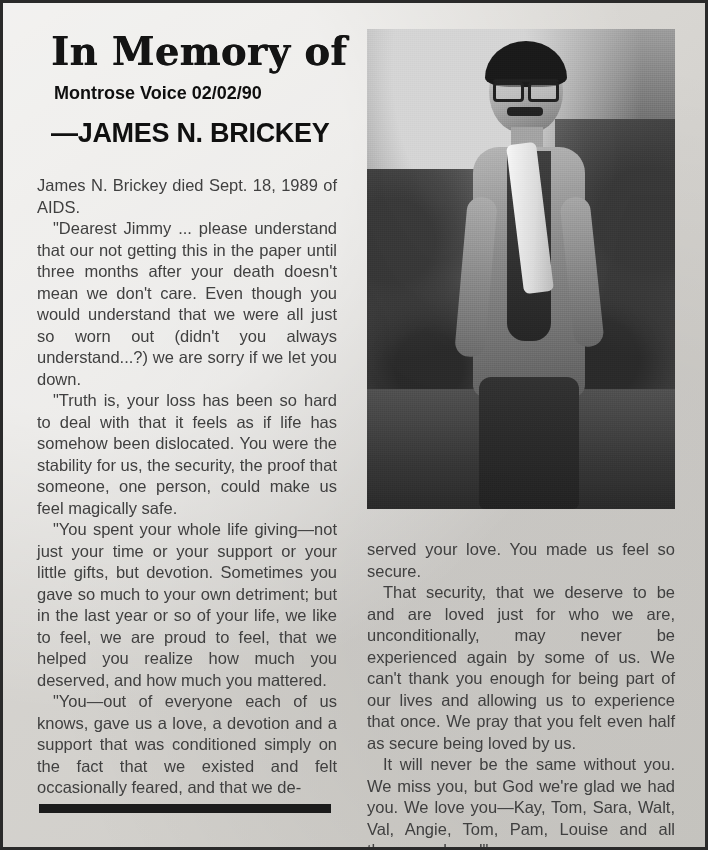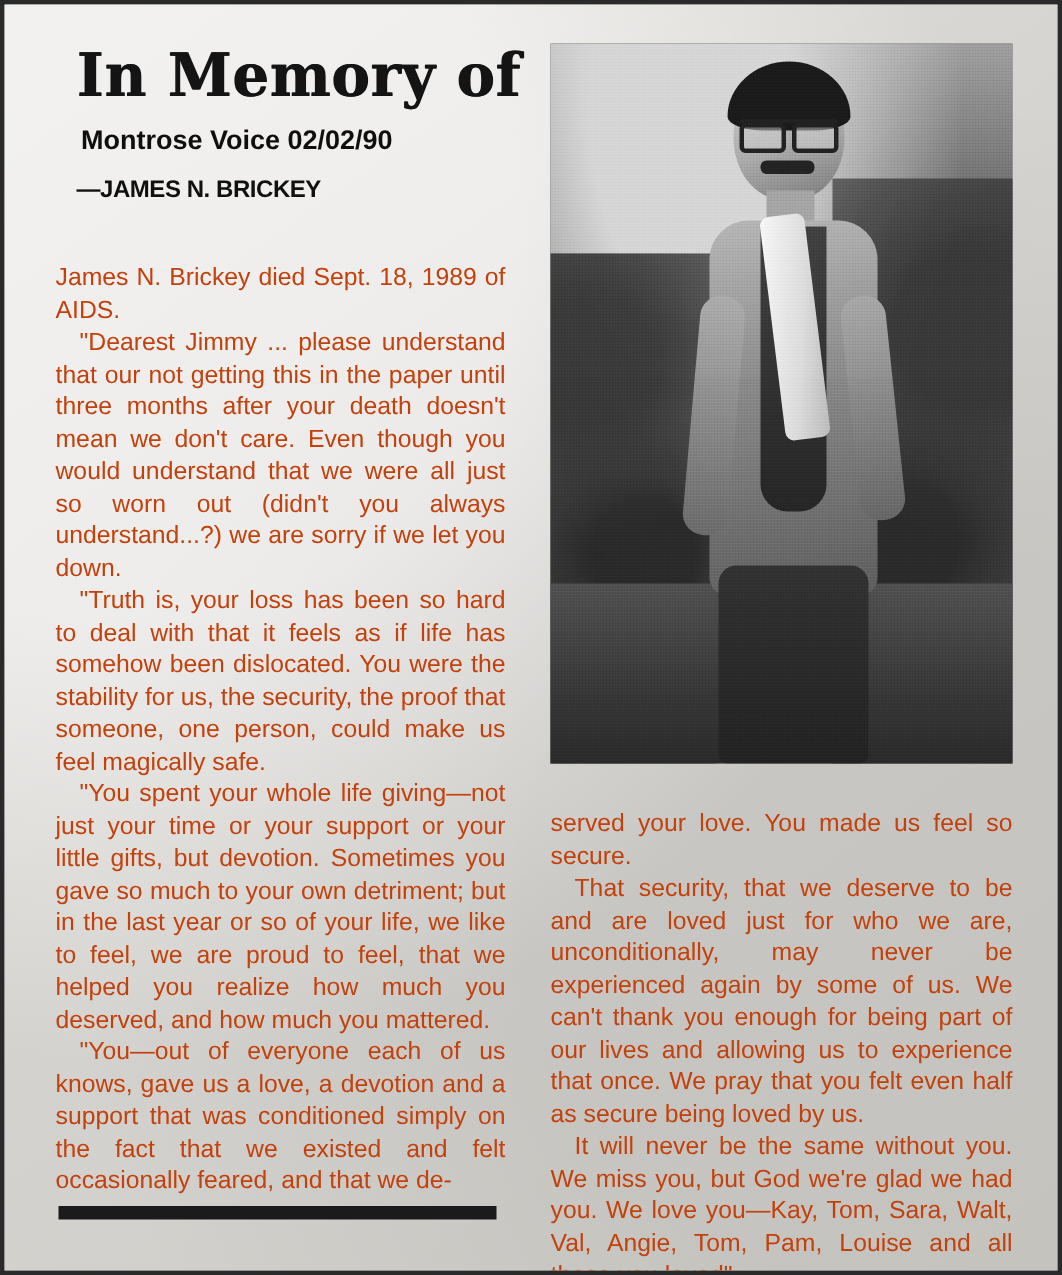--- a/index.html
+++ b/index.html
@@ -70,21 +70,21 @@
     font-family: "Liberation Sans", sans-serif;
     font-weight: bold;
     font-size: 18px;
     letter-spacing: 0px;
     color: #0f0f0f;
   }
   .deceased-name {
     margin-top: 14px;
     font-family: "Liberation Sans", sans-serif;
     font-weight: bold;
-    font-size: 16px;
+    font-size: 27px;
     letter-spacing: -0.3px;
     color: #101010;
   }
 
   
   .photo {
     position: absolute;
     top: 26px;
     right: 30px;
     width: 308px;
@@ -235,21 +235,21 @@
       repeating-linear-gradient(90deg, rgba(255,255,255,0.07) 0 1px, rgba(0,0,0,0.07) 1px 2px);
     mix-blend-mode: overlay;
     pointer-events: none;
   }
 
   
   .body-col {
     font-family: "Liberation Sans", sans-serif;
     font-size: 16.5px;
     line-height: 21.5px;
-    color: #c2410c;
+    color: #404040;
     text-align: justify;
     text-justify: inter-word;
   }
   .col-left {
     position: absolute;
     left: 34px;
     top: 172px;
     width: 300px;
   }
   .col-right {

